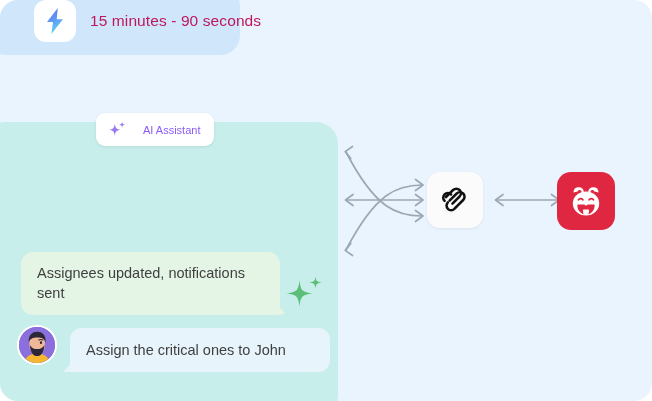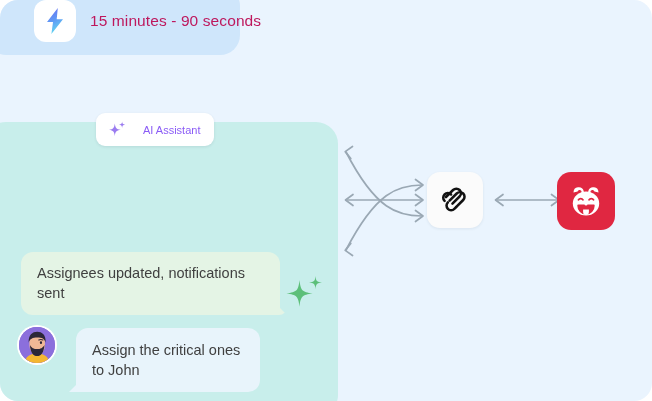--- a/index.html
+++ b/index.html
@@ -104,23 +104,23 @@
     position: absolute;
     right: -7px;
     bottom: 0;
     width: 14px;
     height: 14px;
     background: #e4f4e5;
     border-radius: 0 0 8px 0;
     clip-path: polygon(0 0, 100% 100%, 0 100%);
   }
   #user-bubble {
-    left: 76px;
+    left: 70px;
     top: 328px;
-    width: 184px;
+    width: 260px;
     padding: 12px 16px;
     background: #e8f4fb;
     border-radius: 12px 12px 12px 4px;
   }
   #user-bubble::after {
     content: "";
     position: absolute;
     left: -7px;
     bottom: 0;
     width: 14px;

